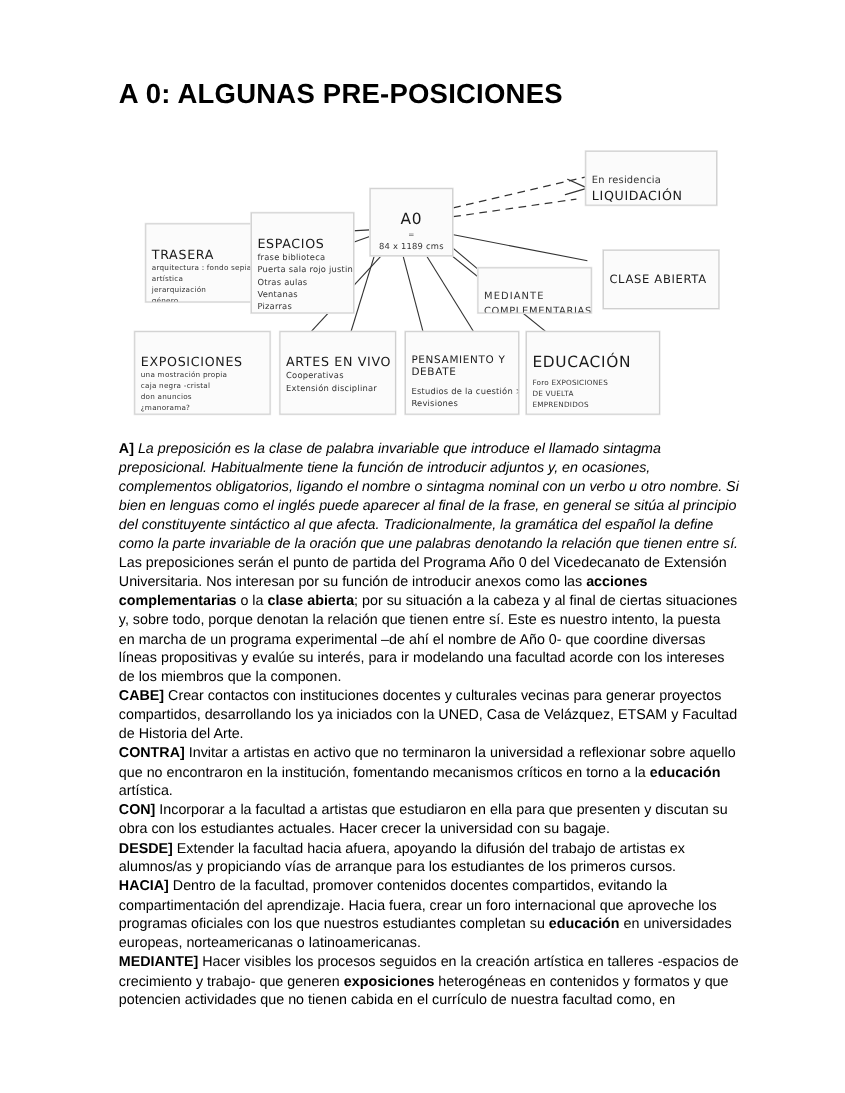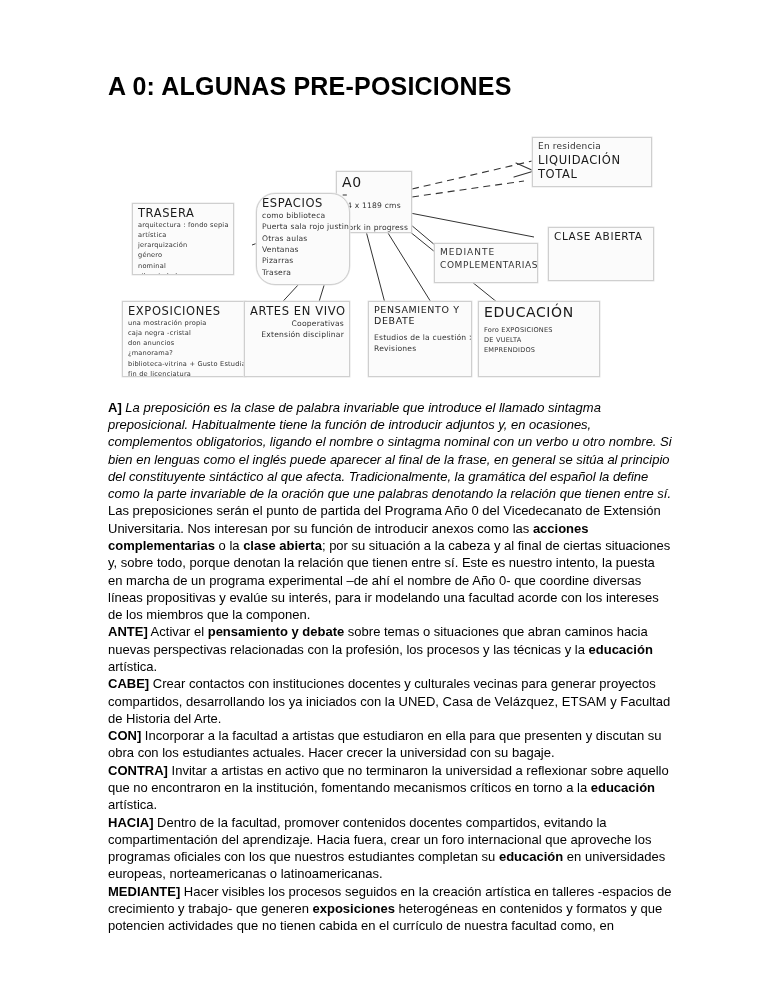--- a/index.html
+++ b/index.html
@@ -40,21 +40,21 @@
     position: absolute;
     left: 0;
     top: 0;
   }
   .note {
     position: absolute;
     background: #fbfbfb;
     border: 1px solid #cfcfcf;
     box-shadow: 0 0 0 0.5px #e6e6e6;
     box-sizing: border-box;
-    padding: 2px 5px;
+    padding: 20px 5px;
     font-family: "DejaVu Sans", sans-serif;
     color: #1a1a1a;
     overflow: hidden;
   }
   .note .hd {
     font-size: 11.5px;
     letter-spacing: 0.6px;
     white-space: nowrap;
   }
   .note .hd.big {
@@ -65,20 +65,21 @@
     line-height: 1.55;
     letter-spacing: 0.2px;
     color: #333;
     white-space: nowrap;
   }
   .note .ln.m {
     font-size: 7.6px;
     line-height: 1.5;
   }
   .note.center {
+    text-align: center;
   }
   
   .body-text {
     font-size: 13px;
     line-height: 1.33;
     text-align: left;
   }
   .body-text p {
     margin: 0;
   }
@@ -134,23 +135,23 @@
     <div class="note" style="left:28px; top:88px; width:102px; height:72px;">
       <div class="hd">TRASERA</div>
       <div class="ln">arquitectura : fondo sepia</div>
       <div class="ln">artística</div>
       <div class="ln">jerarquización</div>
       <div class="ln">género</div>
       <div class="ln">nominal</div>
       <div class="ln">silenciado lo convexo</div>
     </div>
 
-    <div class="note" style="left:152px; top:78px; width:94px; height:92px;border-radius:19px;">
+    <div class="note" style="left:124px; top:78px; width:94px; height:92px;">
       <div class="hd">ESPACIOS</div>
-      <div class="ln m">como biblioteca</div>
+      <div class="ln m">frase biblioteca</div>
       <div class="ln m">Puerta sala rojo justin</div>
       <div class="ln m">Otras aulas</div>
       <div class="ln m">Ventanas</div>
       <div class="ln m">Pizarras</div>
       <div class="ln m">Trasera</div>
     </div>
 
     <div class="note" style="left:330px; top:128px; width:104px; height:40px;">
       <div class="ln m" style="font-size:9px; letter-spacing:1px;">MEDIANTE</div>
       <div class="ln m" style="font-size:9px; letter-spacing:0.6px;">COMPLEMENTARIAS</div>
@@ -163,21 +164,21 @@
     <div class="note" style="left:18px; top:186px; width:124px; height:76px;">
       <div class="hd">EXPOSICIONES</div>
       <div class="ln">una mostración propia</div>
       <div class="ln">caja negra -cristal</div>
       <div class="ln">don anuncios</div>
       <div class="ln">¿manorama?</div>
       <div class="ln">biblioteca-vitrina + Gusto Estudiada</div>
       <div class="ln">fin de licenciatura</div>
     </div>
 
-    <div class="note" style="left:140px; top:186px; width:106px; height:76px;text-align:right;">
+    <div class="note" style="left:150px; top:186px; width:106px; height:76px;">
       <div class="hd">ARTES EN VIVO</div>
       <div class="ln m">Cooperativas</div>
       <div class="ln m">Extensión disciplinar</div>
     </div>
 
     <div class="note" style="left:264px; top:186px; width:104px; height:76px;">
       <div class="hd" style="font-size:9.5px; white-space:normal;">PENSAMIENTO Y DEBATE</div>
       <div class="ln m" style="margin-top:6px;">Estudios de la cuestión &gt;</div>
       <div class="ln m">Revisiones</div>
     </div>
@@ -186,21 +187,21 @@
       <div class="hd big">EDUCACIÓN</div>
       <div class="ln" style="margin-top:5px;">Foro EXPOSICIONES</div>
       <div class="ln">DE VUELTA</div>
       <div class="ln">EMPRENDIDOS</div>
     </div>
   </div>
 
   <div class="body-text">
     <p><b>A]</b> <span class="italic">La preposición es la clase de palabra invariable que introduce el llamado sintagma preposicional. Habitualmente tiene la función de introducir adjuntos y, en ocasiones, complementos obligatorios, ligando el nombre o sintagma nominal con un verbo u otro nombre. Si bien en lenguas como el inglés puede aparecer al final de la frase, en general se sitúa al principio del constituyente sintáctico al que afecta. Tradicionalmente, la gramática del español la define como la parte invariable de la oración que une palabras denotando la relación que tienen entre sí.</span></p>
     <p>Las preposiciones serán el punto de partida del Programa Año 0 del Vicedecanato de Extensión Universitaria. Nos interesan por su función de introducir anexos como las <b>acciones complementarias</b> o la <b>clase abierta</b>; por su situación a la cabeza y al final de ciertas situaciones y, sobre todo, porque denotan la relación que tienen entre sí. Este es nuestro intento, la puesta en marcha de un programa experimental –de ahí el nombre de Año 0- que coordine diversas líneas propositivas y evalúe su interés, para ir modelando una facultad acorde con los intereses de los miembros que la componen.</p>
-    <p><b>ANTE]</b> Activar el <b>pensamiento y debate</b> sobre temas o situaciones que abran caminos hacia nuevas perspectivas relacionadas con la profesión, los procesos y las técnicas y la <b>educación</b> artística.</p>
     <p><b>CABE]</b> Crear contactos con instituciones docentes y culturales vecinas para generar proyectos compartidos, desarrollando los ya iniciados con la UNED, Casa de Velázquez, ETSAM y Facultad de Historia del Arte.</p>
+    <p><b>CONTRA]</b> Invitar a artistas en activo que no terminaron la universidad a reflexionar sobre aquello que no encontraron en la institución, fomentando mecanismos críticos en torno a la <b>educación</b> artística.</p>
     <p><b>CON]</b> Incorporar a la facultad a artistas que estudiaron en ella para que presenten y discutan su obra con los estudiantes actuales. Hacer crecer la universidad con su bagaje.</p>
-    <p><b>CONTRA]</b> Invitar a artistas en activo que no terminaron la universidad a reflexionar sobre aquello que no encontraron en la institución, fomentando mecanismos críticos en torno a la <b>educación</b> artística.</p>
+    <p><b>DESDE]</b> Extender la facultad hacia afuera, apoyando la difusión del trabajo de artistas ex alumnos/as y propiciando vías de arranque para los estudiantes de los primeros cursos.</p>
     <p><b>HACIA]</b> Dentro de la facultad, promover contenidos docentes compartidos, evitando la compartimentación del aprendizaje. Hacia fuera, crear un foro internacional que aproveche los programas oficiales con los que nuestros estudiantes completan su <b>educación</b> en universidades europeas, norteamericanas o latinoamericanas.</p>
     <p><b>MEDIANTE]</b> Hacer visibles los procesos seguidos en la creación artística en talleres -espacios de crecimiento y trabajo- que generen <b>exposiciones</b> heterogéneas en contenidos y formatos y que potencien actividades que no tienen cabida en el currículo de nuestra facultad como, en</p>
   </div>
 
 </div>
 
 </body></html>

